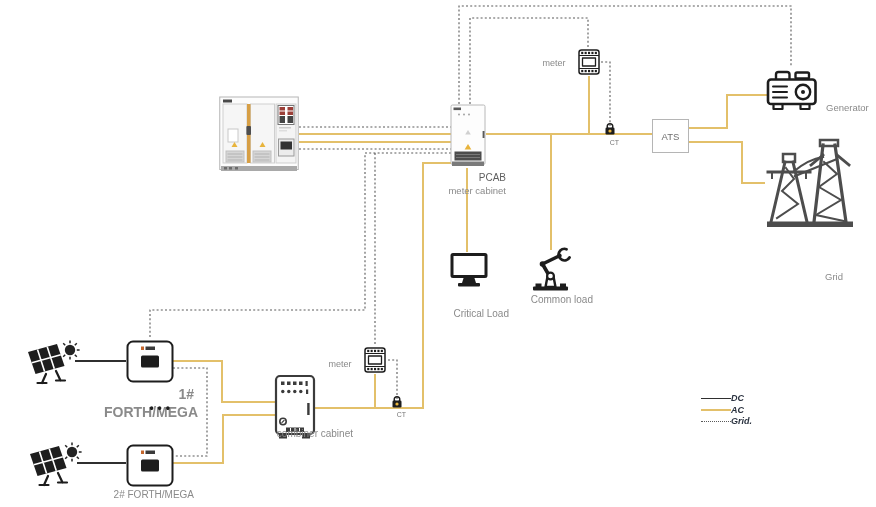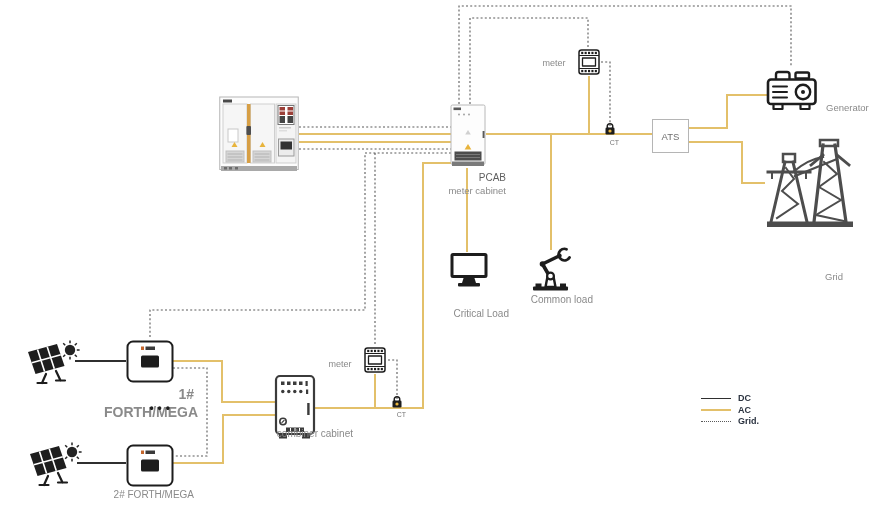--- a/index.html
+++ b/index.html
@@ -24,21 +24,21 @@
   #ats-box {
     position:absolute; left:652px; top:119px; width:35px; height:32px; z-index:2;
     background:#fff; border:1px solid #b5b5b5; display:flex; align-items:center; justify-content:center;
     color:#6e6e6e; font-size:9.5px;
   }
   .pcab-l1 { color:#5f5f5f; font-size:10px; }
   .pcab-l2 { color:var(--label,#8a8a8a); font-size:9.5px; }
   .dots { color:#1e1e1e; font-size:12px; font-weight:bold; letter-spacing:4px; }
   .ct-lbl { font-size:7px; color:#777; }
   #legend { position:absolute; left:701px; top:394px; z-index:3; display:flex; flex-direction:column; gap:3.5px; }
-  .legend-row { display:flex; align-items:center; gap:7px; height:8px; }
+  .legend-row { display:flex; align-items:center; height:8px;font-style:italic; }
   .sw { width:30px; height:0; display:inline-block; }
   .sw-dc { border-top:1.8px solid var(--dc,#2f2f2f); }
   .sw-ac { border-top:2.2px solid var(--ac,#E3C06A); }
   .sw-comm { border-top:1.5px dotted var(--comm,#5a5a5a); }
   .legend-label { font-weight:700; font-size:9px; color:var(--legendText,#2B3340); }
 </style>
 </head>
 <body>
 
 <div id="canvas">

